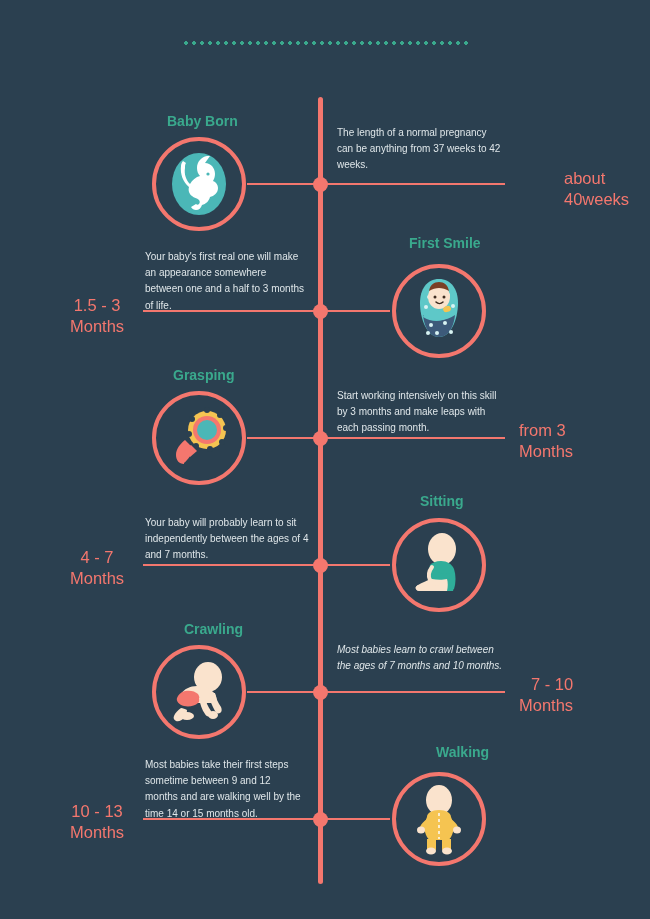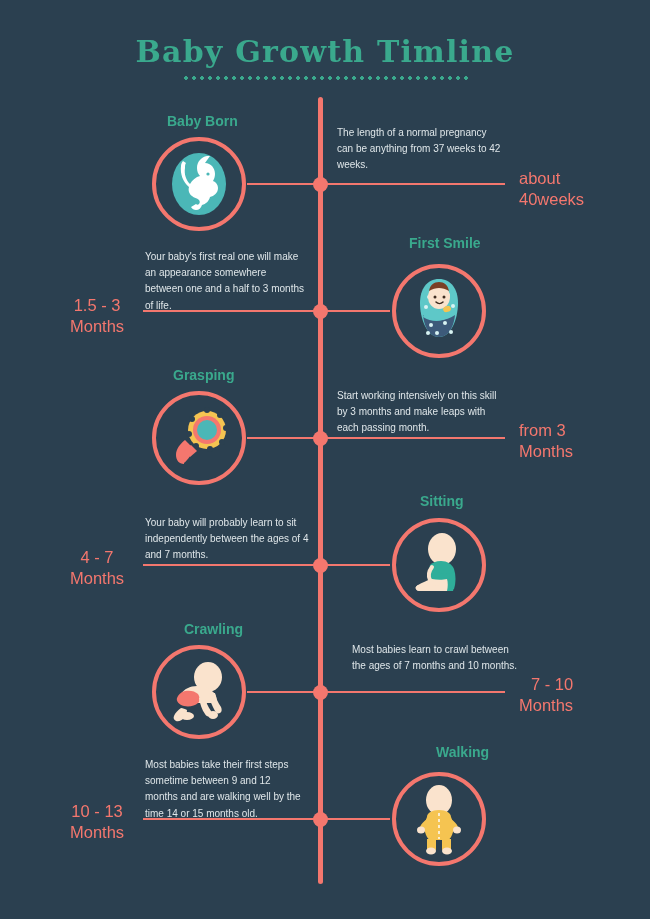--- a/index.html
+++ b/index.html
@@ -65,21 +65,20 @@
   }
   .age.left { text-align:center; left:70px; }
   .age.right { text-align:left; left:519px; }
 </style>
 </head>
 <body>
 
 <div class="canvas">
 
   <div class="title-wrap">
-    <div class="title">Baby Growth Timline</div>
     <div class="title-dots"></div>
   </div>
 
   <div class="spine"></div>
 
   <div class="row" style="top:184px;">
     <div class="hline" style="left:247px; width:67px;"></div>
     <div class="hline" style="left:327px; width:178px;"></div>
     <div class="node"></div>
 
@@ -87,21 +86,21 @@
     <div class="medallion med-left">
       <svg width="76" height="76" viewBox="0 0 76 76">
         <ellipse cx="38" cy="38" rx="27" ry="31" fill="#4bb7b7"></ellipse>
         <path d="M44 17c6 0 10 5 10 11 0 3-1 5-2 7 3 1 5 4 5 7 0 5-4 8-8 9-1 4-4 7-8 8-1 3-3 5-6 5-2 0-4-1-5-3l5-3c1 1 2 1 3 0 1-1 1-3 0-4-2-2-5-2-7-4-3-2-4-6-3-9-6-5-9-13-8-21 0-2 1-4 2-5l3 2c-1 1-1 3-1 5-1 6 1 12 5 16 2-4 6-7 10-8-2-2-3-5-3-8 0-6 4-11 10-12h3z" fill="#ffffff"></path>
         <circle cx="47" cy="28" r="1.6" fill="#4bb7b7"></circle>
       </svg>
     </div>
 
     <div class="desc" style="left:337px; top:-59px; width:166px;">The length of a normal pregnancy can be anything from 37 weeks to 42 weeks.</div>
 
-    <div class="age right" style="top:-16px;">
+    <div class="age right" style="top:-16px;margin-left:45px;">
       <div>about</div>
       <div>40weeks</div>
     </div>
   </div>
 
   <div class="row" style="top:311px;">
     <div class="hline" style="left:143px; width:171px;"></div>
     <div class="hline" style="left:327px; width:63px;"></div>
     <div class="node"></div>
 
@@ -212,21 +211,21 @@
         <path d="M20 40c3-5 9-8 16-8 8 0 14 3 18 8 2 3 2 7 0 9H24c-4-2-6-6-4-9z" fill="#fae3cd"></path>
         <path d="M16 44c1-3 4-6 8-7 5-1 10 0 13 3 2 3 2 7 0 9-3 3-9 4-14 3-5-1-8-5-7-8z" fill="#f4776e"></path>
         <path d="M20 54c-3 2-6 5-7 8-1 2 0 4 2 5 3 1 6-1 8-3 2-2 3-5 3-8-2-1-4-2-6-2z" fill="#fae3cd"></path>
         <path d="M38 44c1 6 3 12 6 16 1 2 3 3 5 2 2-1 2-3 1-5-3-4-5-9-6-14-2 0-4 0-6 1z" fill="#fae3cd"></path>
         <path d="M47 40c2 6 4 12 7 17 1 2 3 3 5 2 2-1 2-4 1-6-3-4-5-9-6-14-2 0-5 0-7 1z" fill="#fae3cd"></path>
         <ellipse cx="26" cy="62" rx="7" ry="4" fill="#fae3cd"></ellipse>
         <ellipse cx="52" cy="61" rx="5" ry="4" fill="#fae3cd"></ellipse>
       </svg>
     </div>
 
-    <div class="desc" style="left:352px; top:-50px; width:168px;">Most babies learn to crawl between the ages of 7 months and 10 months.</div>
+    <div class="desc" style="left:337px; top:-50px; width:168px;font-style:italic;">Most babies learn to crawl between the ages of 7 months and 10 months.</div>
 
     <div class="age right" style="top:-18px;text-align:right;">
       <div>7 - 10</div>
       <div>Months</div>
     </div>
   </div>
 
   <div class="row" style="top:819px;">
     <div class="hline" style="left:143px; width:171px;"></div>
     <div class="hline" style="left:327px; width:63px;"></div>

